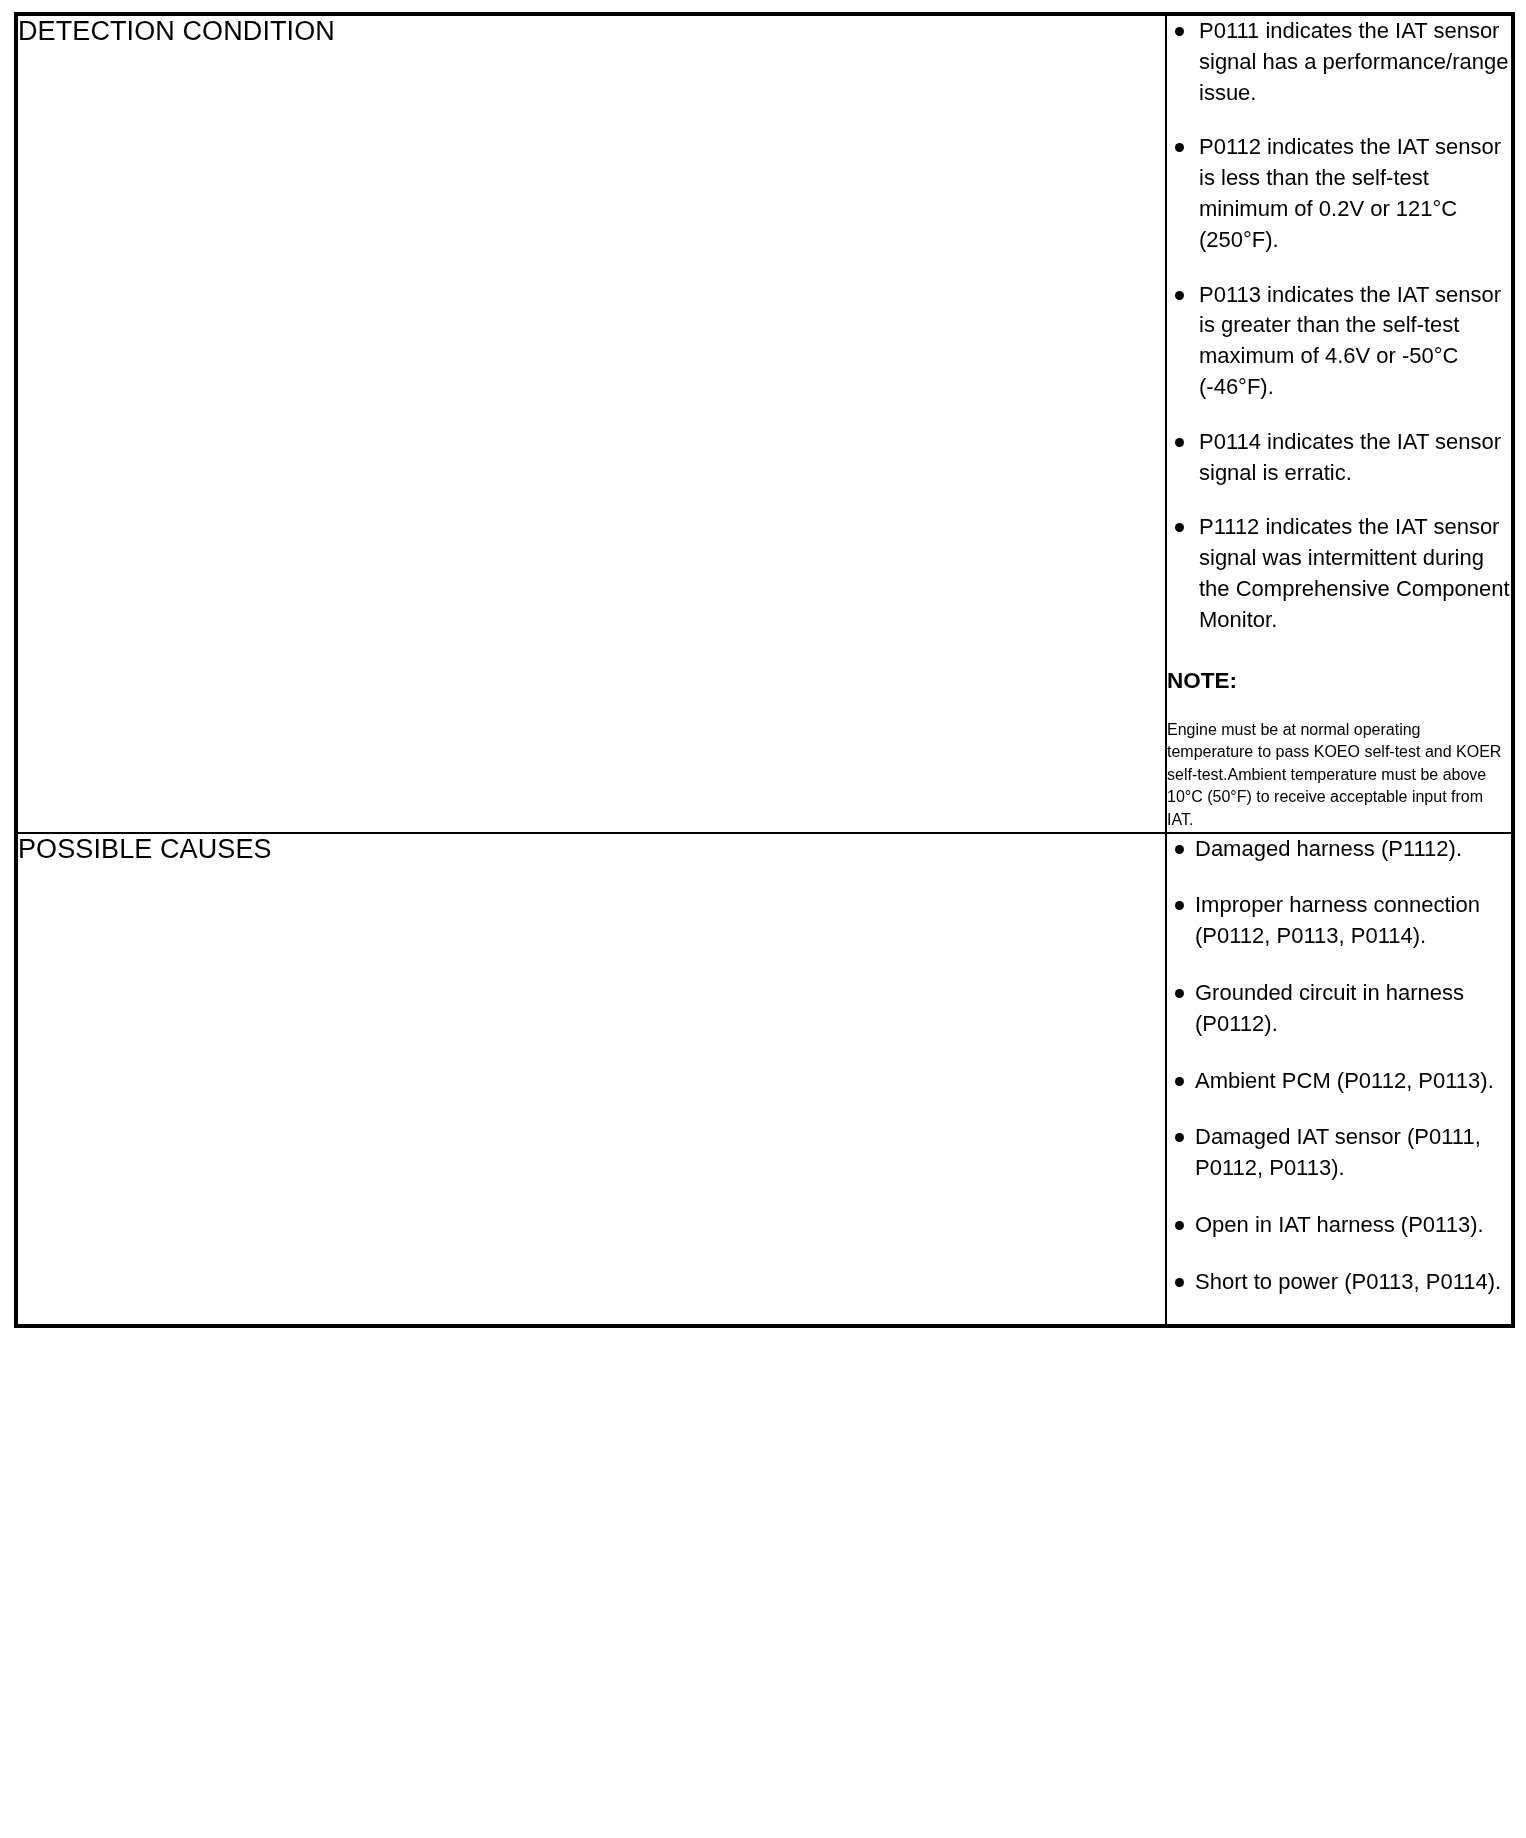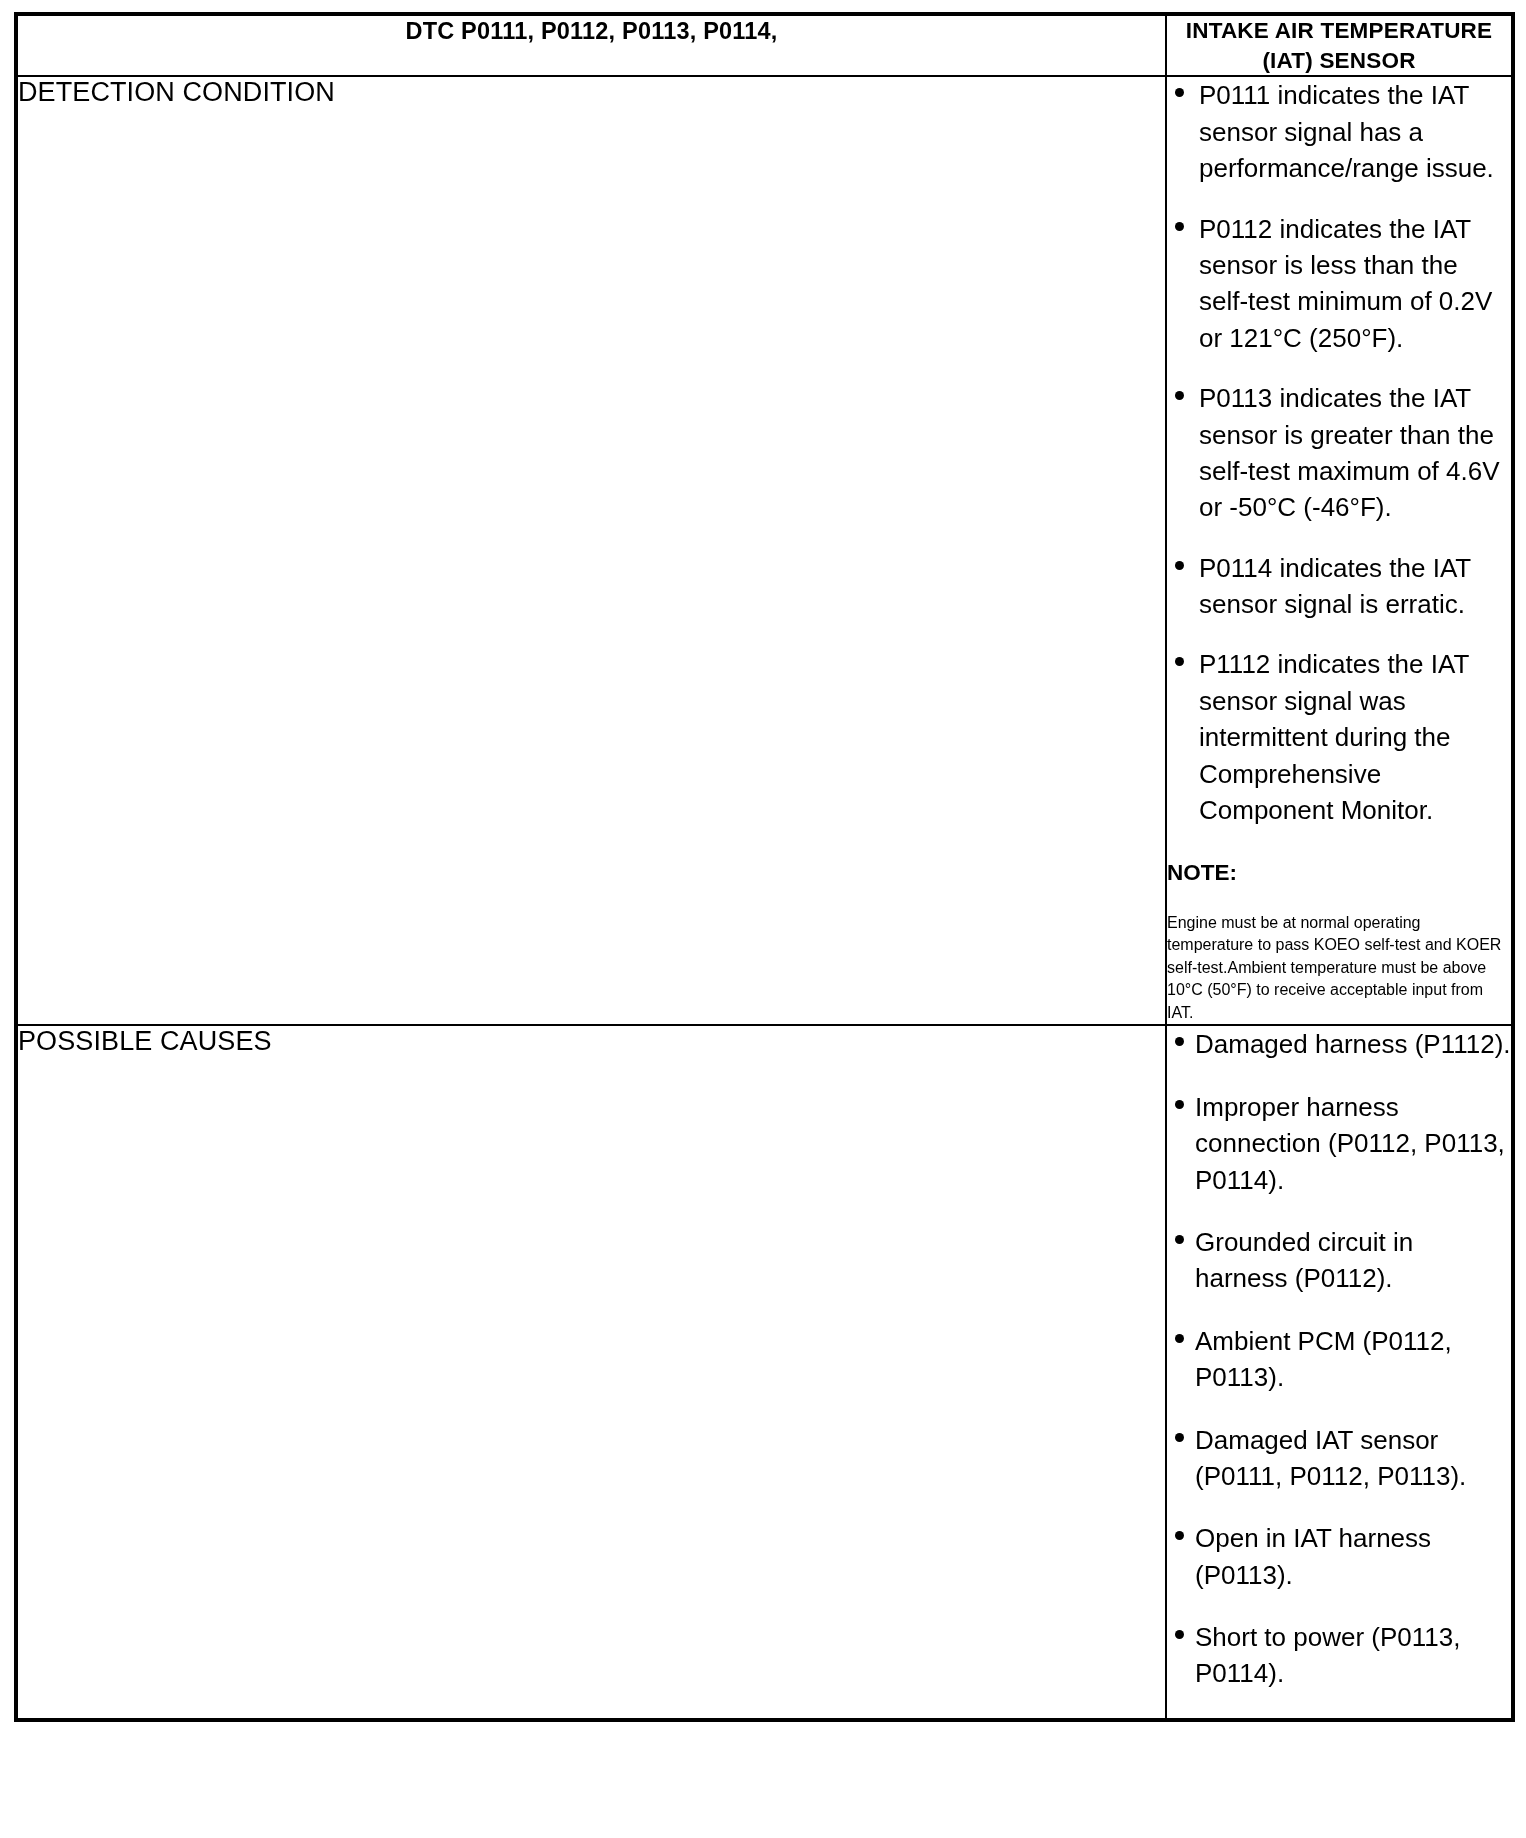--- a/index.html
+++ b/index.html
@@ -74,21 +74,21 @@
   ul.bullets {
     list-style: none;
     margin: 0;
     padding: 0;
   }
   ul.bullets li {
     position: relative;
     padding-left: 32px;
     margin: 0 0 24px 0;
     line-height: 1.40;
-    font-size: 26px;
+    font-size: 22px;
   }
   ul.bullets li:last-child { margin-bottom: 0; }
 
   ul.bullets li .dot {
     position: absolute;
     left: 8px;
     top: 11px;
     width: 9px;
     height: 9px;
     background: #000;
@@ -120,24 +120,20 @@
 
 <div class="page">
 
   <table class="dtc-table">
     <colgroup>
       <col class="c-left">
       <col class="c-right">
     </colgroup>
     <tbody>
 
-      <tr>
-        <td class="hdr-left">DTC P0111, P0112, P0113, P0114,</td>
-        <td class="hdr-right">INTAKE AIR TEMPERATURE (IAT) SENSOR</td>
-      </tr>
 
       <tr>
         <td class="label-cell">DETECTION CONDITION</td>
         <td class="content-cell">
 
           <ul class="bullets">
             <li>
               <span class="dot"></span>
               <span>P0111 indicates the IAT sensor signal has a performance/range issue.</span>
             </li>

